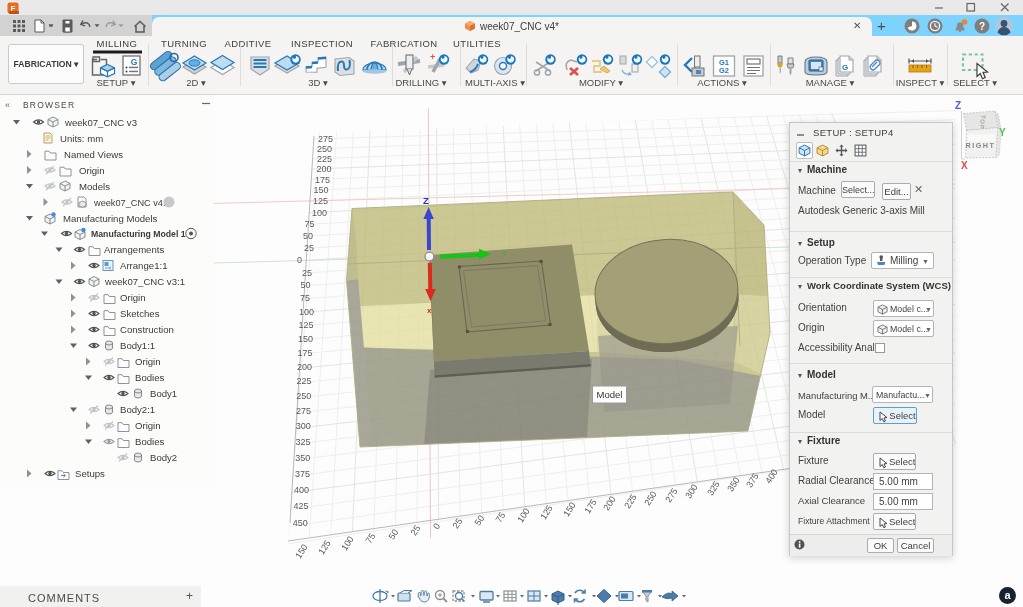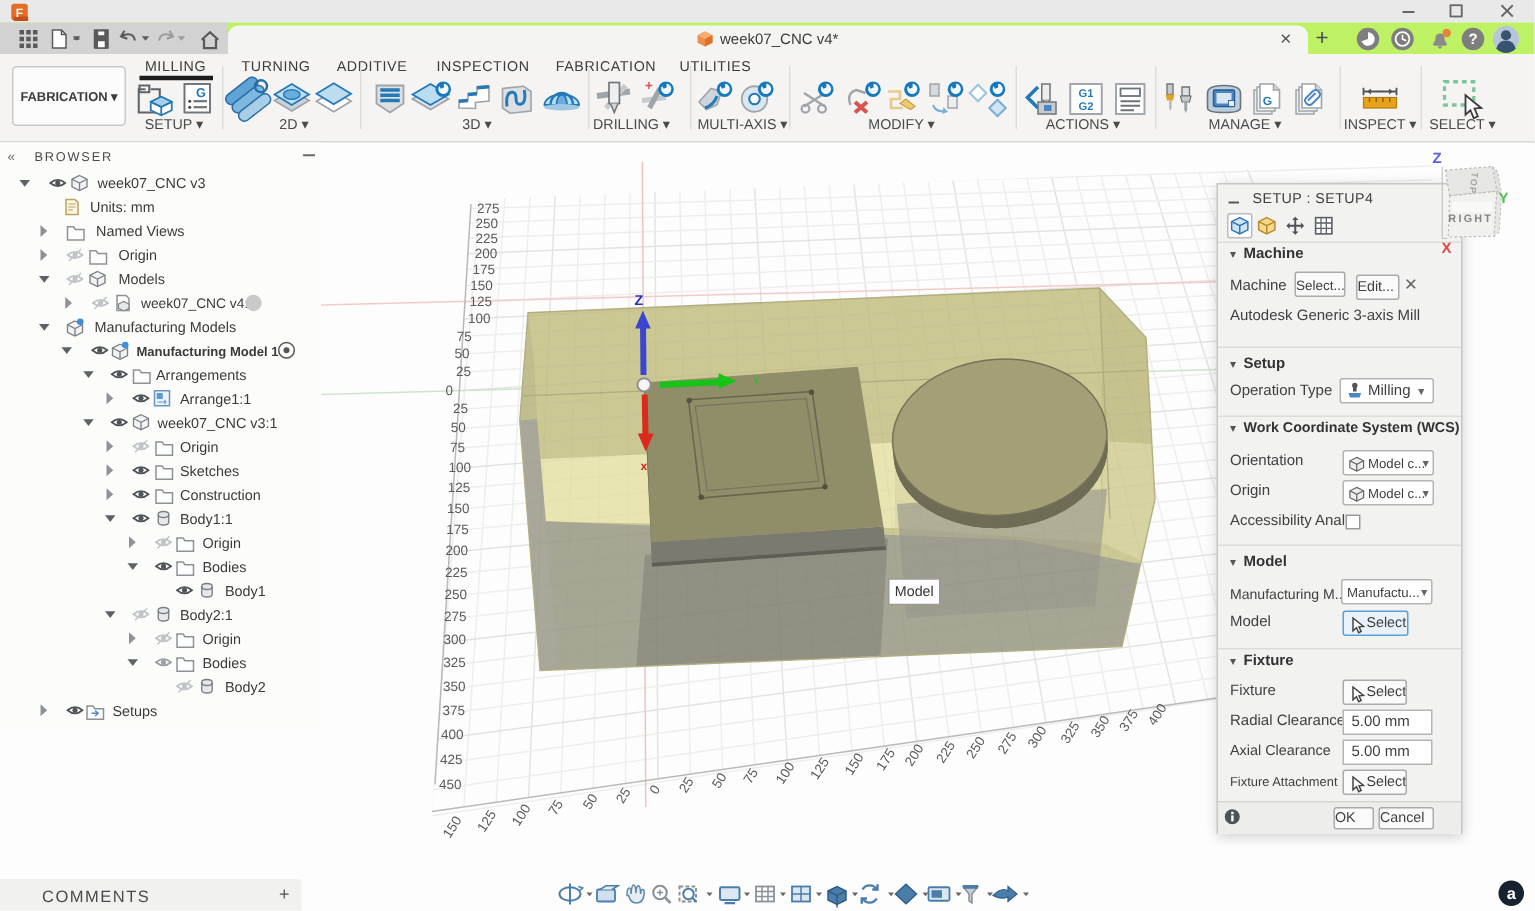--- a/index.html
+++ b/index.html
@@ -1,38 +1,38 @@
 <!DOCTYPE html>
 <html><head>
 <meta charset="utf-8">
 <style>
   * { margin:0; padding:0; box-sizing:border-box; }
   html,body { width:1023px; height:607px; overflow:hidden; background:#fdfdfd;
     font-family:"Liberation Sans", sans-serif; }
   .abs { position:absolute; }
   #titlebar { position:absolute; left:0; top:0; width:1023px; height:15px; background:#e9e9e9; }
   #titlebar .ttl { position:absolute; left:27px; top:2px; font-size:10px; color:#606060; }
-  #tabbar { position:absolute; left:0; top:15px; width:1023px; height:21px; background:#bef264; }
+  #tabbar { position:absolute; left:0; top:15px; width:1023px; height:21px; background:#7dd3fc; }
   #qat { position:absolute; left:0; top:0; width:152px; height:21px; background:#d2d2d2; }
   #doctab { position:absolute; left:152px; top:2px; width:720px; height:19px; background:#f4f4f3; border-radius:7px 7px 0 0; }
   #ribbon { position:absolute; left:0; top:36px; width:1023px; height:59px; background:#f5f4f3; border-bottom:1px solid #d7d7d6; }
   #mfgbtn { position:absolute; left:8px; top:8px; width:76px; height:40px; background:#fcfcfc; border:1px solid #c9c9c8; border-radius:3px;
      font-size:8.6px; font-weight:bold; color:#3c3c3c; text-align:center; line-height:38px; letter-spacing:0;}
   #canvas { position:absolute; left:0; top:95px; width:1023px; height:512px; }
   #browser { position:absolute; left:0; top:95px; width:214px; height:390px; background:rgba(253,253,253,0.96); }
   #dialog { position:absolute; left:789px; top:122px; width:164px; height:434px; background:#f2f2f1;
-     border:1px solid #c6c6c5; box-shadow:0 2px 8px rgba(0,0,0,0.18); font-size:10px; color:#3f3f3f;margin-left:22px; }
+     border:1px solid #c6c6c5; box-shadow:0 2px 8px rgba(0,0,0,0.18); font-size:10px; color:#3f3f3f; }
   #commentbar { position:absolute; left:0; top:586px; width:201px; height:21px; background:#f1f1f0; }
   #commentbar span { position:absolute; left:28px; top:6px; font-size:11px; letter-spacing:1px; color:#4a4a4a; }
   #commentbar b { position:absolute; right:8px; top:3px; font-weight:normal; color:#555; font-size:12px; }
   .dlbl { position:absolute; left:8px; font-size:10px; color:#3f3f3f; white-space:nowrap; }
   .dhdr { position:absolute; left:8px; font-size:10px; font-weight:bold; color:#333; white-space:nowrap; }
   .dhdr:before { content:"▾"; font-size:8px; color:#555; margin-right:5px; font-weight:normal; }
   .dbtn { position:absolute; background:#fafafa; border:1px solid #ababab; border-radius:2px; font-size:9.5px;
-     color:#3f3f3f; text-align:left; white-space:nowrap; overflow:hidden; }
+     color:#3f3f3f; text-align:center; white-space:nowrap; overflow:hidden; }
   .dinp { position:absolute; background:#fff; border:1px solid #b4b4b3; font-size:10px; color:#3f3f3f; padding:2px 0 0 5px; }
   .ddiv { position:absolute; left:0; width:162px; height:1px; background:#dcdcdb; }
   .ddrop { position:absolute; background:#fff; border:1px solid #b4b4b3; border-radius:2px; font-size:10px; color:#3f3f3f; white-space:nowrap; overflow:hidden; }
   .caret { position:absolute; font-size:7px; color:#666; }
 </style>
 </head>
 <body>
 
 <div id="titlebar">
   <svg class="abs" style="left:7px;top:2px" width="12" height="12" viewBox="0 0 12 12">

